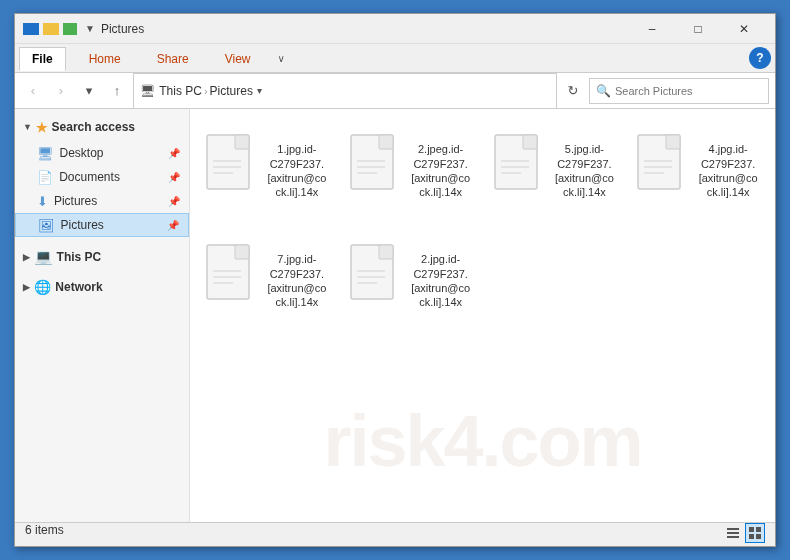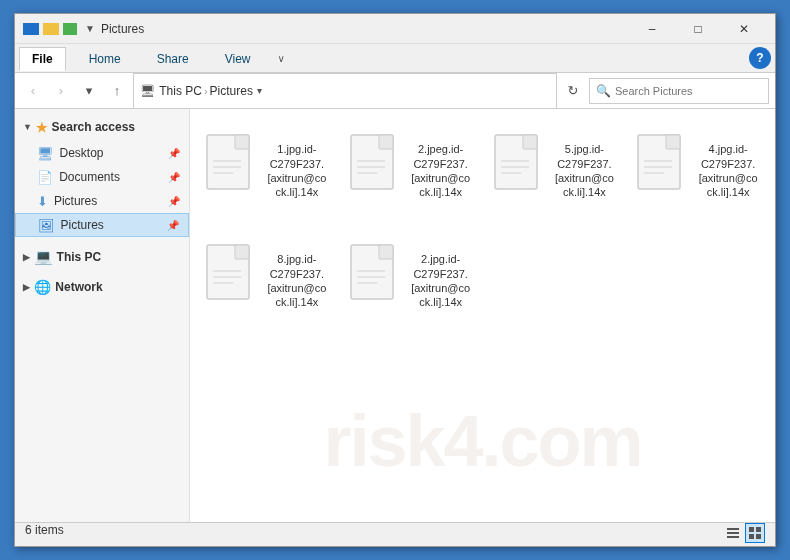--- a/index.html
+++ b/index.html
@@ -75,21 +75,21 @@
       display: flex;
       align-items: center;
       height: 28px;
       padding: 0 4px;
       gap: 10px;
     }
     .ribbon-tab {
       padding: 4px 12px;
       font-size: 12px;
       cursor: pointer;
-      color: #0c4a6e;
+      color: #c2410c;
       border: 1px solid transparent;
       border-bottom: none;
     }
     .ribbon-tab.active {
       background: white;
       border-color: #ccc;
       border-bottom: 1px solid white;
       margin-bottom: -1px;
       color: #000;
       font-weight: 600;
@@ -476,21 +476,21 @@
         <svg class="file-icon-svg" viewBox="0 0 60 72" fill="none" xmlns="http://www.w3.org/2000/svg">
           <rect x="2" y="2" width="42" height="54" rx="2" fill="#f5f5f5" stroke="#ccc" stroke-width="1.5"></rect>
           <path d="M30 2 L44 16 L30 16 Z" fill="#e0e0e0"></path>
           <line x1="30" y1="2" x2="44" y2="16" stroke="#ccc" stroke-width="1.5"></line>
           <rect x="30" y="2" width="14" height="14" rx="1" fill="#e8e8e8" stroke="#ccc" stroke-width="1"></rect>
           <line x1="8" y1="28" x2="36" y2="28" stroke="#ddd" stroke-width="1.5"></line>
           <line x1="8" y1="34" x2="36" y2="34" stroke="#ddd" stroke-width="1.5"></line>
           <line x1="8" y1="40" x2="28" y2="40" stroke="#ddd" stroke-width="1.5"></line>
         </svg>
       </div>
-      <div class="file-name">8.jpg.id-C279F237.[axitrun@cock.li].14x</div>
+      <div class="file-name">7.jpg.id-C279F237.[axitrun@cock.li].14x</div>
     </div>
           <div class="file-item">
       <div class="file-icon-wrapper">
         <svg class="file-icon-svg" viewBox="0 0 60 72" fill="none" xmlns="http://www.w3.org/2000/svg">
           <rect x="2" y="2" width="42" height="54" rx="2" fill="#f5f5f5" stroke="#ccc" stroke-width="1.5"></rect>
           <path d="M30 2 L44 16 L30 16 Z" fill="#e0e0e0"></path>
           <line x1="30" y1="2" x2="44" y2="16" stroke="#ccc" stroke-width="1.5"></line>
           <rect x="30" y="2" width="14" height="14" rx="1" fill="#e8e8e8" stroke="#ccc" stroke-width="1"></rect>
           <line x1="8" y1="28" x2="36" y2="28" stroke="#ddd" stroke-width="1.5"></line>
           <line x1="8" y1="34" x2="36" y2="34" stroke="#ddd" stroke-width="1.5"></line>

